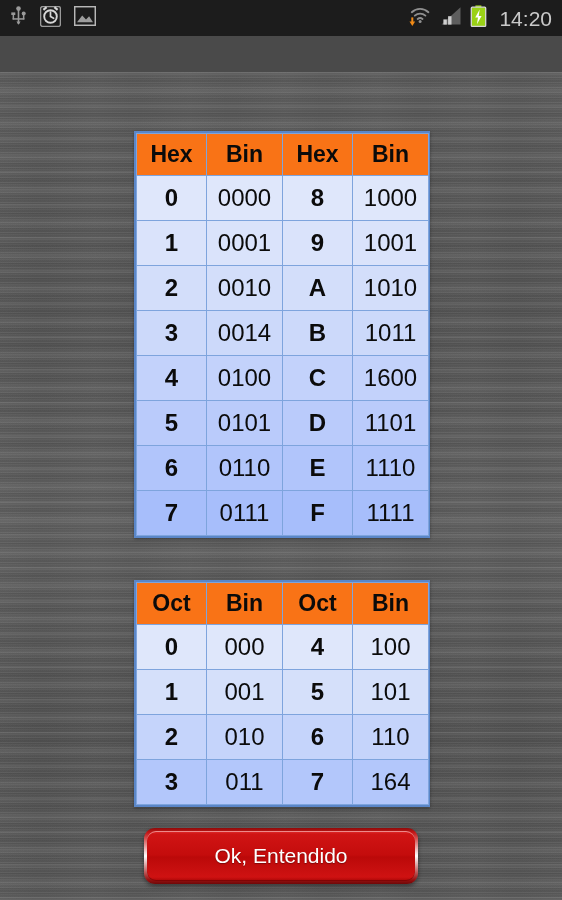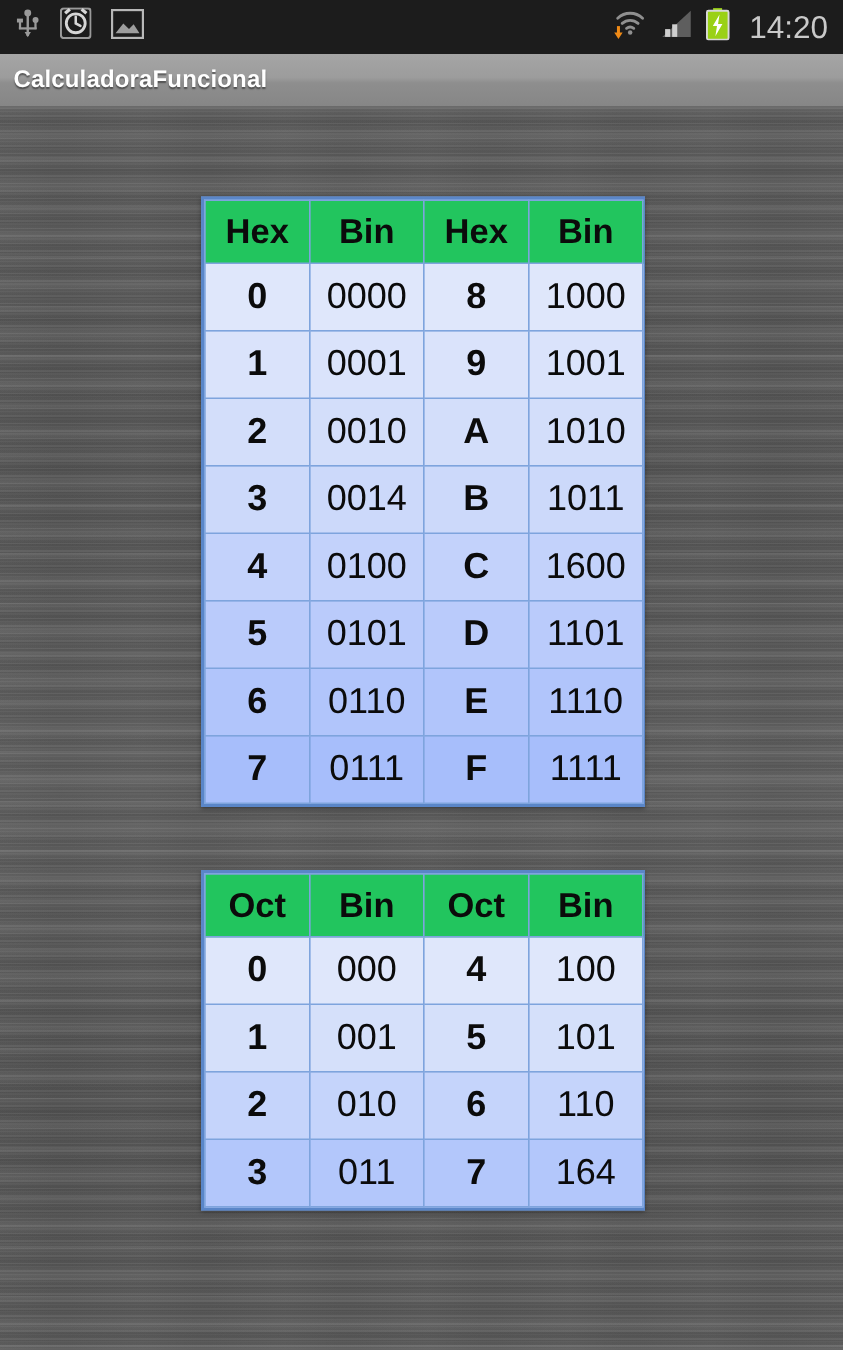--- a/index.html
+++ b/index.html
@@ -115,21 +115,21 @@
   }
   table.conv th, table.conv td {
     border: 1px solid #7ea4dd;
     text-align: center;
     color: #0b0b0b;
     font-family: "Liberation Sans", sans-serif;
     padding: 0;
     line-height: 1;
   }
   table.conv th {
-    background: #22c55e;
+    background: #f97316;
     font-size: 23px;
     font-weight: bold;
     height: 42px;
   }
   table.conv td {
     height: 45px;
     font-size: 24px;
   }
   table.conv td.key { font-weight: bold; }
   table.conv td.val { font-weight: normal; }
@@ -255,23 +255,20 @@
         <svg width="17" height="22" viewBox="0 0 17 22">
           <rect x="5.4" y="0.4" width="6" height="2.0" fill="#9ad116"></rect>
           <rect x="1.3" y="2.2" width="14.4" height="19.2" rx="1" fill="#9ad116" stroke="#d8d8d8" stroke-width="1.3"></rect>
           <path d="M9.7 4.6 L5.2 12.4 L8.0 12.4 L6.9 19.2 L11.6 11.0 L8.7 11.0 Z" fill="#ffffff"></path>
         </svg>
       </span>
       <span class="sb-clock">14:20</span>
     </div>
   </div>
 
-  <div class="titlebar">
-    <span class="title">CalculadoraFuncional</span>
-  </div>
 
   <div class="table-wrap" id="hex-table">
     <table class="conv">
       <colgroup>
         <col class="c-key">
           <col class="c-val">
           <col class="c-key">
           <col class="c-val">
       </colgroup>
       <thead>
@@ -373,14 +370,17 @@
         <tr>
           <td class="key">3</td>
           <td class="val">011</td>
           <td class="key">7</td>
           <td class="val">164</td>
         </tr>
       </tbody>
     </table>
   </div>
 
+  <div class="okbtn-shell">
+    <button class="okbtn">Ok, Entendido</button>
+  </div>
 
 </div>
 
 </body></html>

